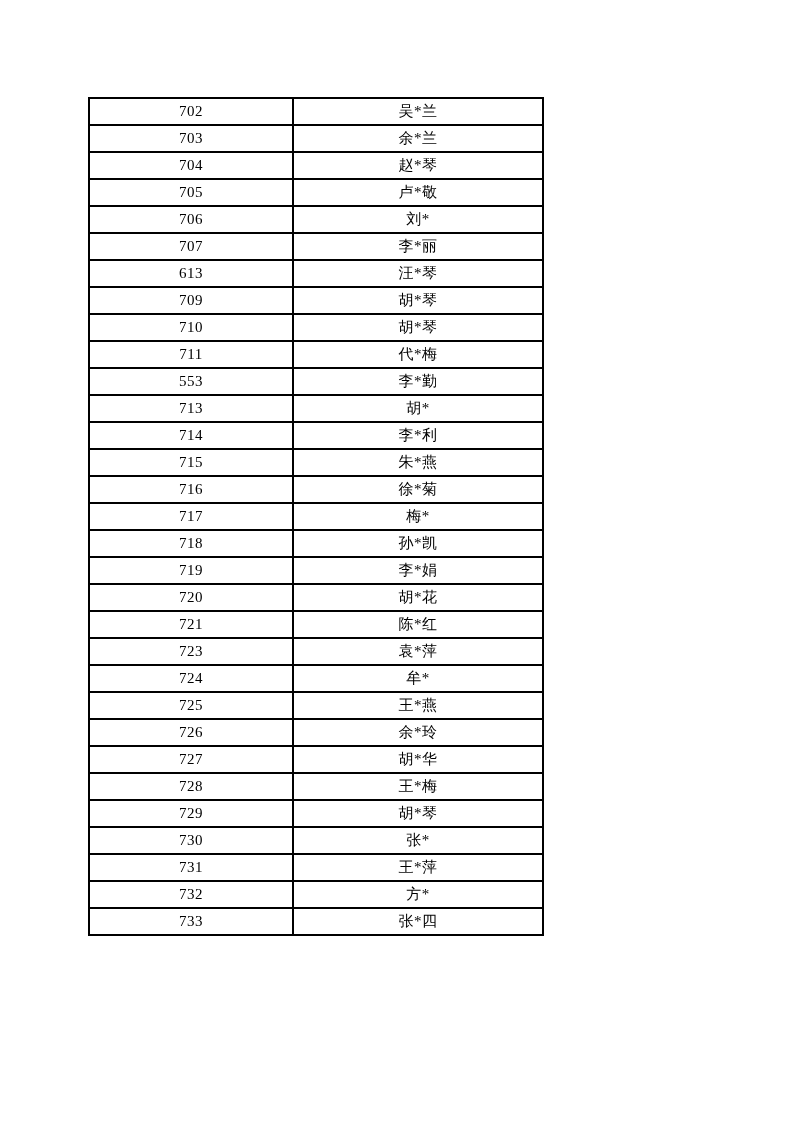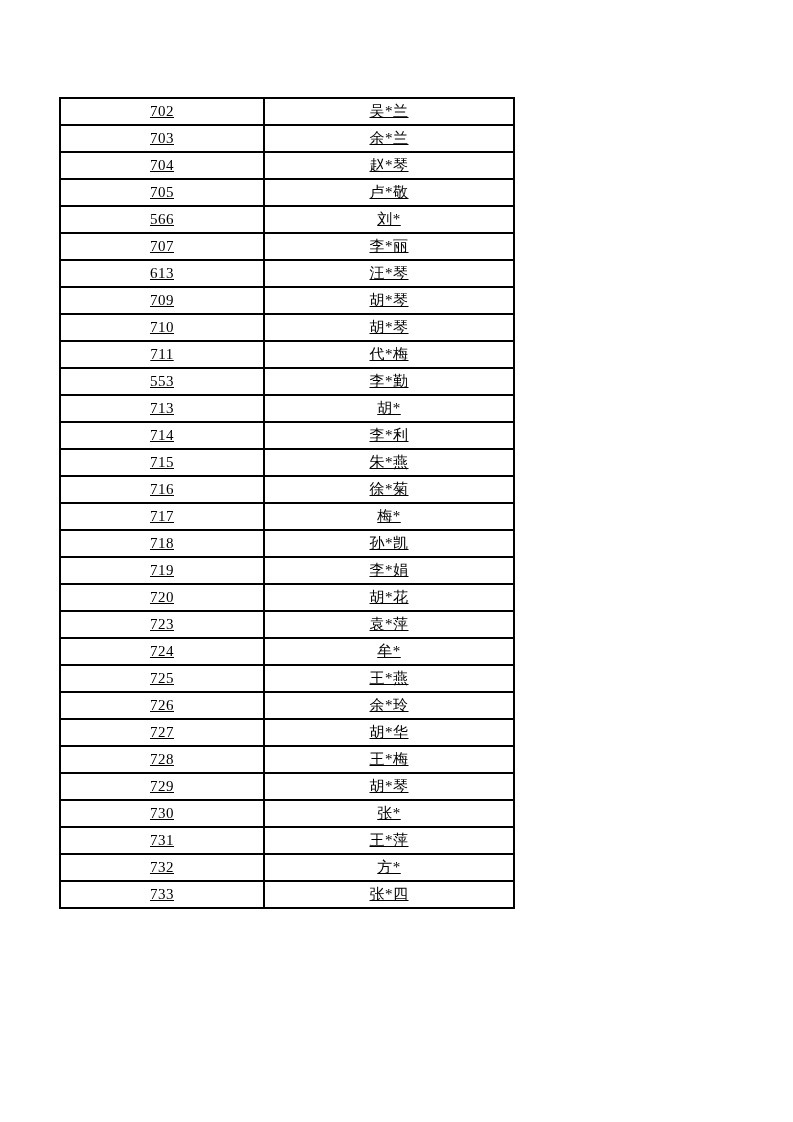--- a/index.html
+++ b/index.html
@@ -13,27 +13,26 @@
     overflow: hidden;
   }
   .page {
     position: relative;
     width: 793px;
     height: 1122px;
     background: #ffffff;
   }
   .roster-table {
     position: absolute;
-    left: 59px;
+    left: 88px;
     top: 97px;
     border-collapse: separate;
     border-spacing: 0;
     border: 1px solid #000000;
     table-layout: fixed;
-    text-decoration: underline;
   }
   .roster-table td {
     border: 1px solid #000000;
     height: 25px;
     padding: 0;
     text-align: center;
     vertical-align: middle;
     font-size: 15px;
     line-height: 25px;
     letter-spacing: 0.5px;
@@ -59,21 +58,21 @@
         </tr>
         <tr>
           <td class="col-no">704</td>
           <td class="col-name">赵*琴</td>
         </tr>
         <tr>
           <td class="col-no">705</td>
           <td class="col-name">卢*敬</td>
         </tr>
         <tr>
-          <td class="col-no">566</td>
+          <td class="col-no">706</td>
           <td class="col-name">刘*</td>
         </tr>
         <tr>
           <td class="col-no">707</td>
           <td class="col-name">李*丽</td>
         </tr>
         <tr>
           <td class="col-no">613</td>
           <td class="col-name">汪*琴</td>
         </tr>
@@ -119,20 +118,24 @@
         </tr>
         <tr>
           <td class="col-no">719</td>
           <td class="col-name">李*娟</td>
         </tr>
         <tr>
           <td class="col-no">720</td>
           <td class="col-name">胡*花</td>
         </tr>
         <tr>
+          <td class="col-no">721</td>
+          <td class="col-name">陈*红</td>
+        </tr>
+        <tr>
           <td class="col-no">723</td>
           <td class="col-name">袁*萍</td>
         </tr>
         <tr>
           <td class="col-no">724</td>
           <td class="col-name">牟*</td>
         </tr>
         <tr>
           <td class="col-no">725</td>
           <td class="col-name">王*燕</td>

